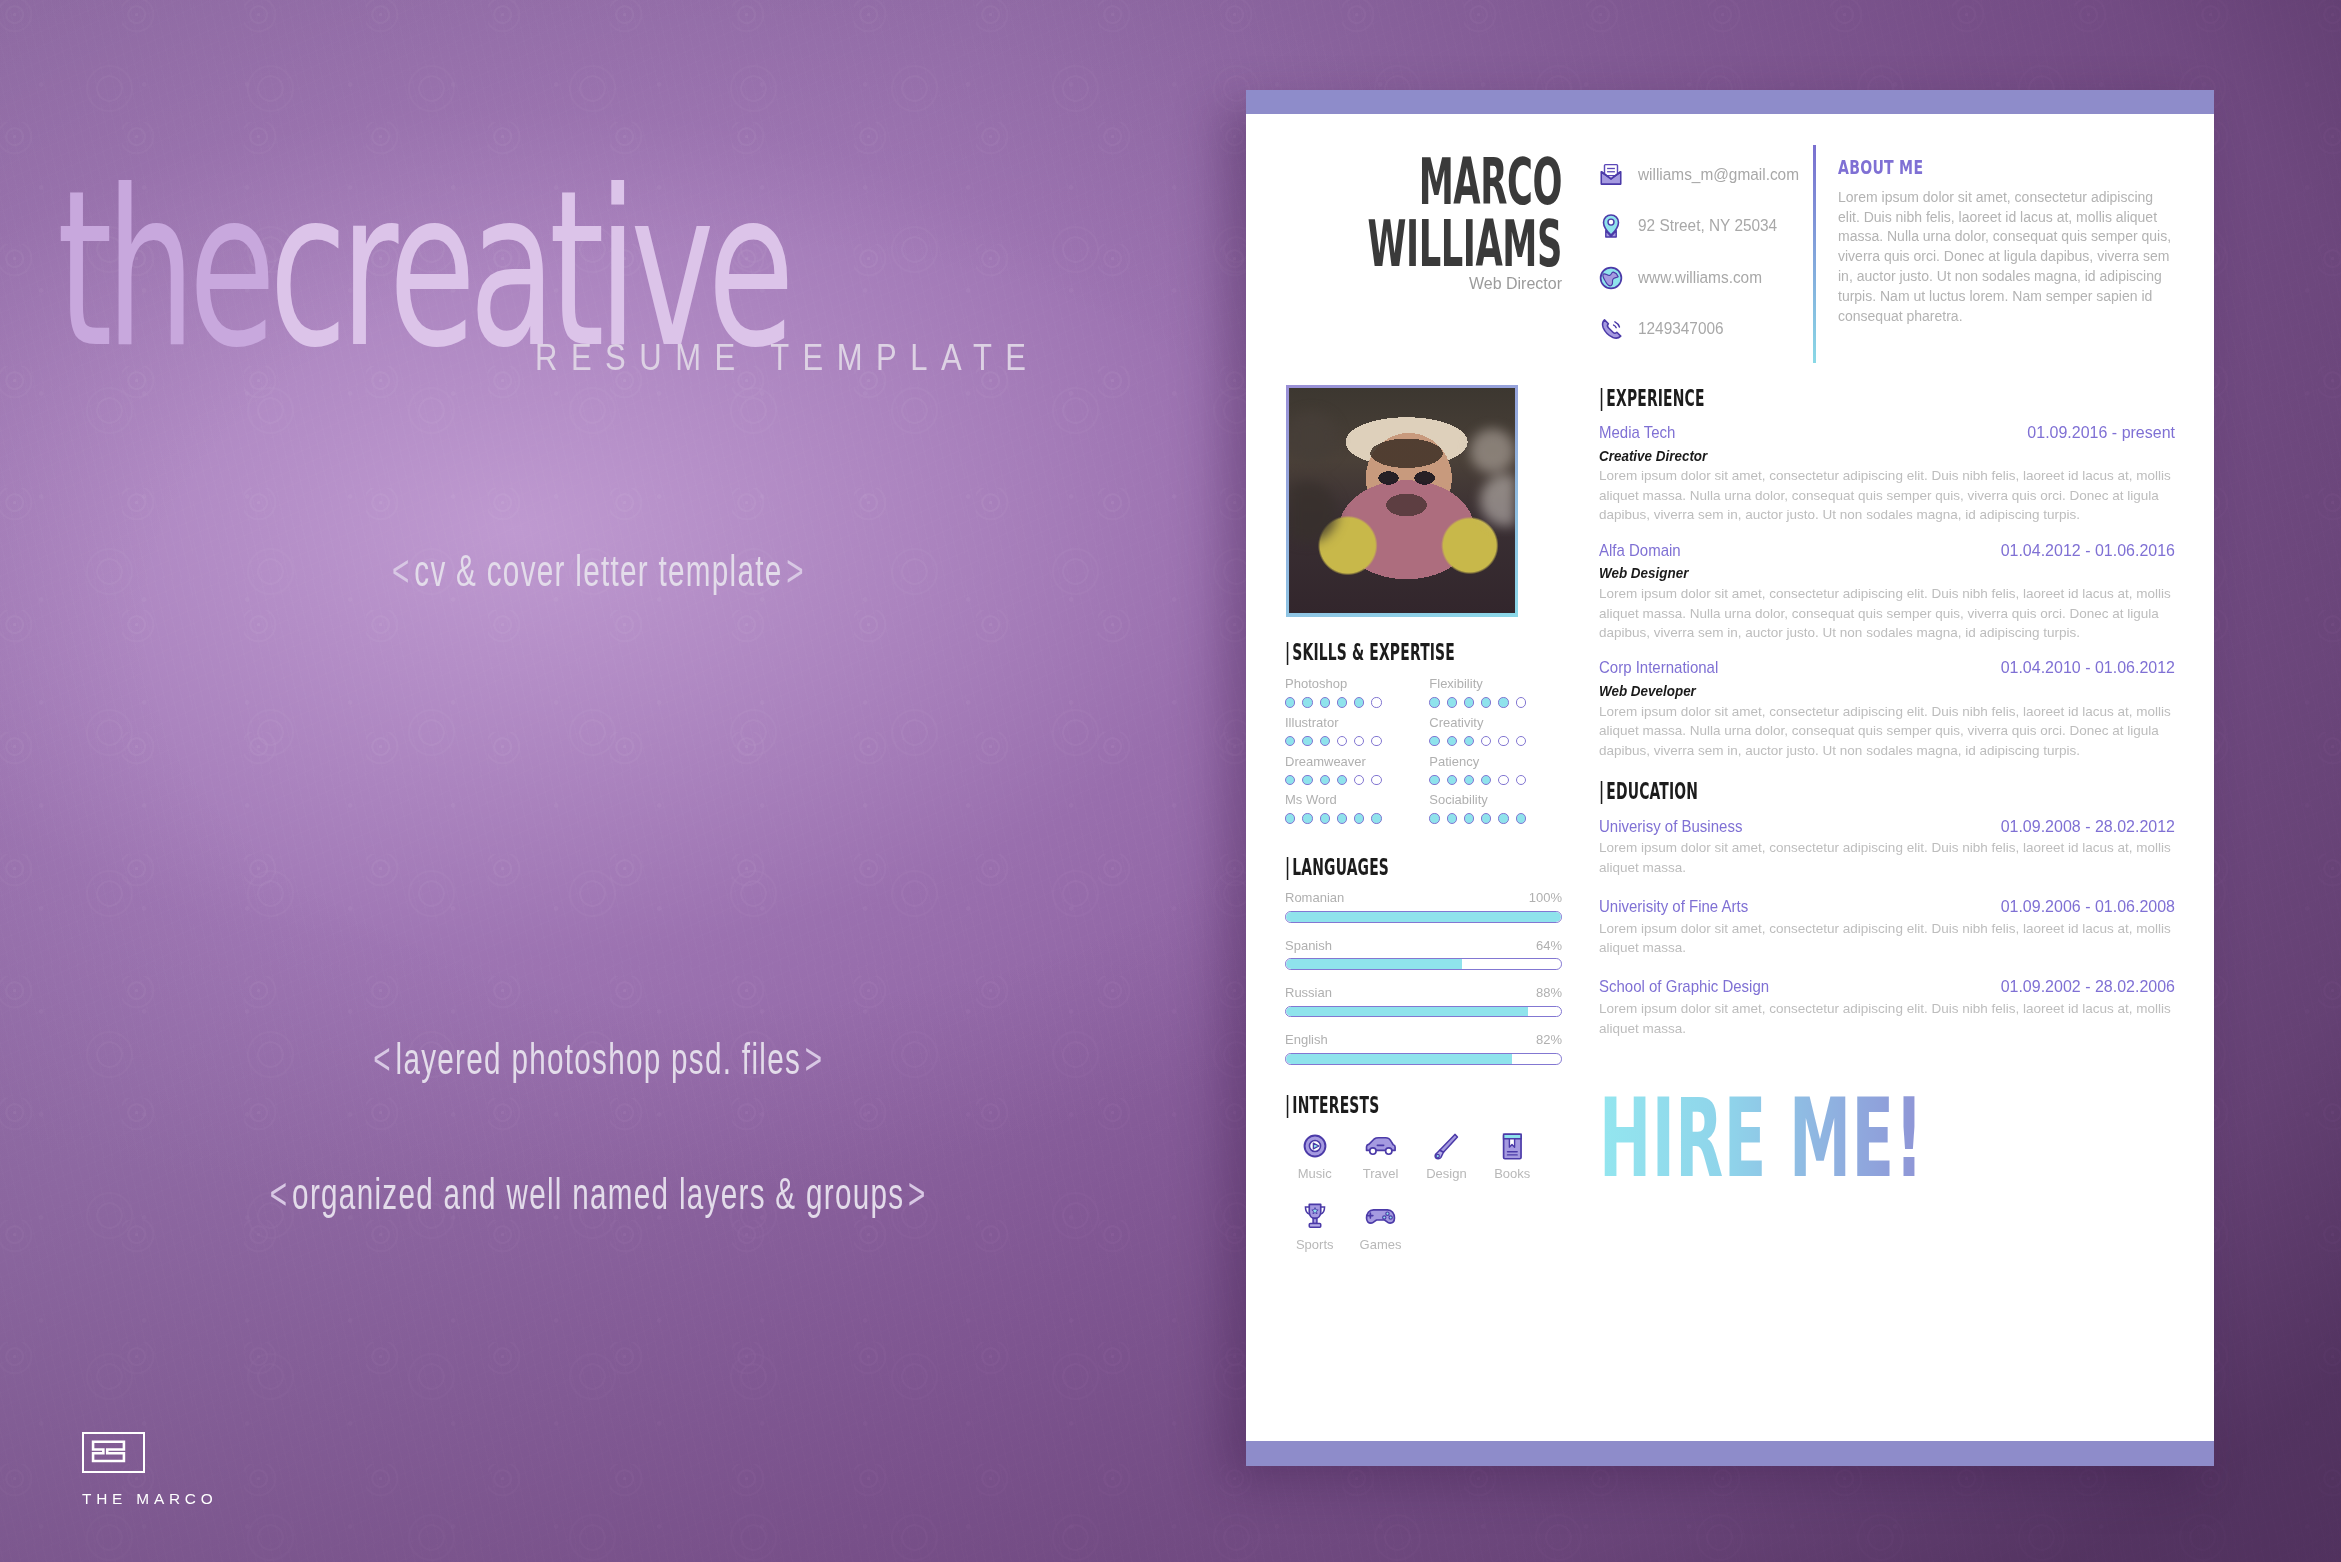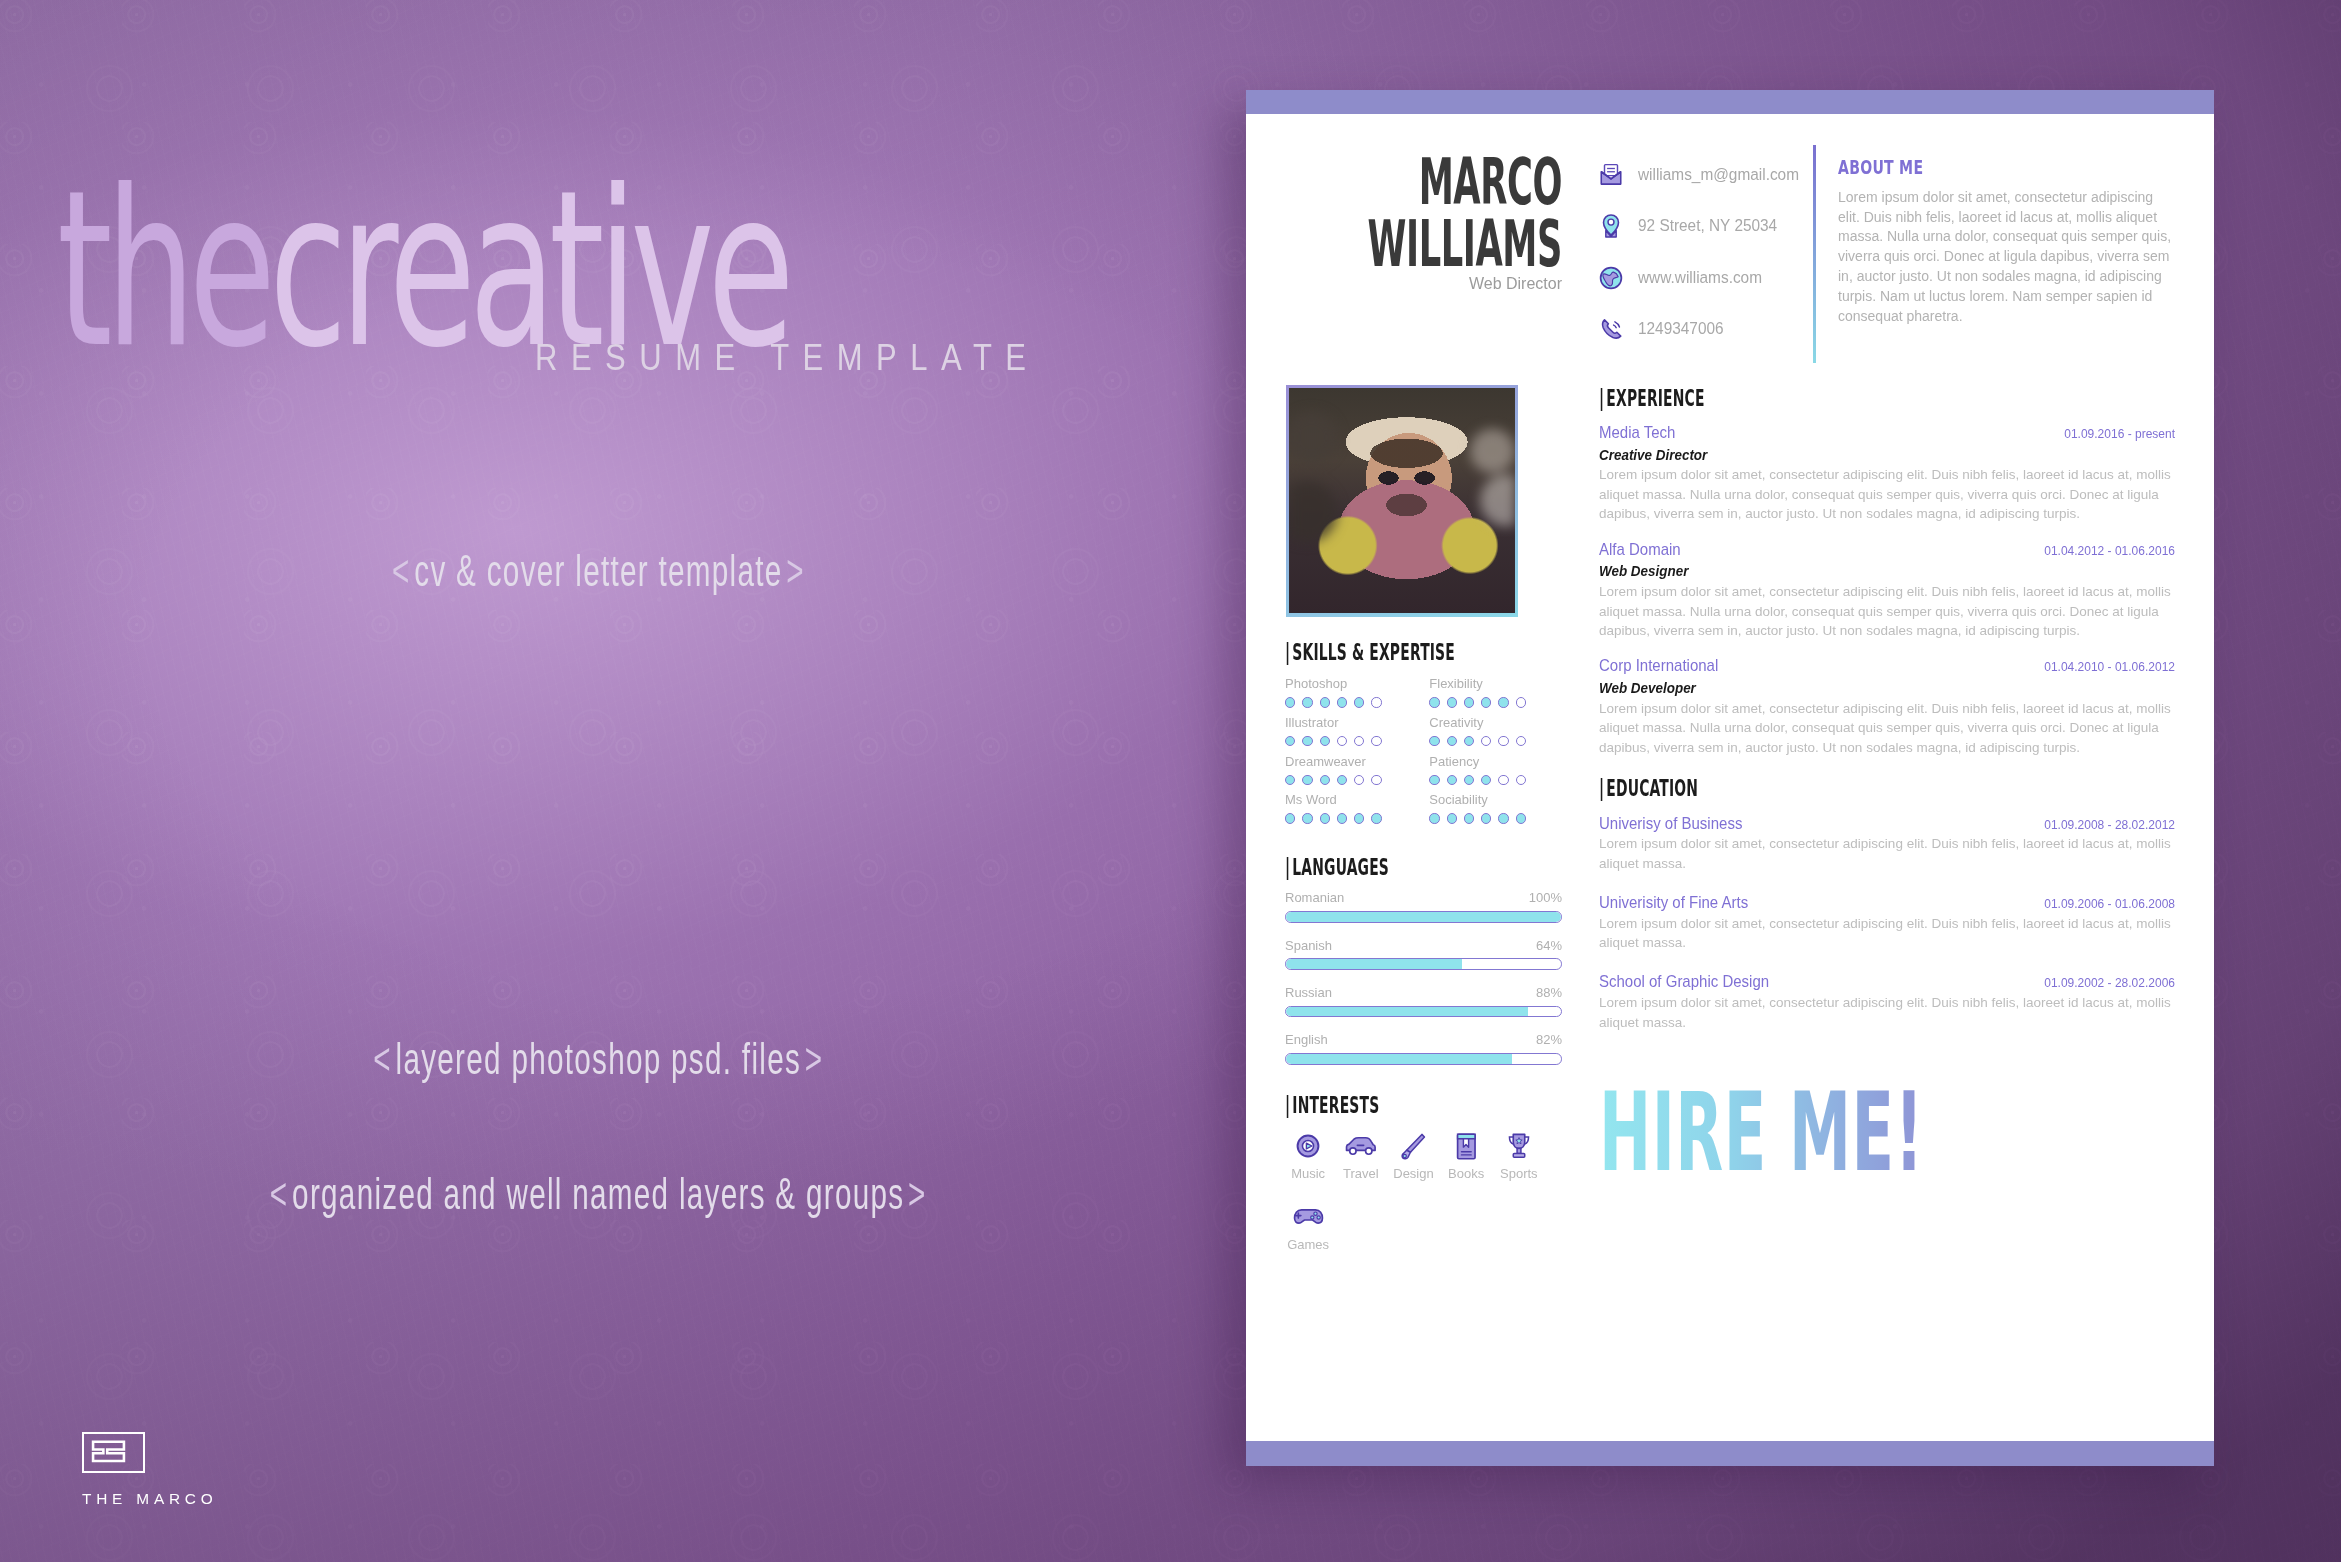--- a/index.html
+++ b/index.html
@@ -202,34 +202,34 @@
   .langbar {
     height:11.6px; border:1.5px solid #8377d2; border-radius:5.8px;
     background:#fff; overflow:hidden;
   }
   .langfill { height:100%; background:#8fe3ec; border-radius:5.8px 0 0 5.8px; }
   .langfill.full { border-radius:5.8px; }
 
   
   #inthead { margin-top:27px; }
   #intgrid {
-    display:grid; grid-template-columns:repeat(5,1fr); gap:18px 6.4px;
+    display:grid; grid-template-columns:repeat(4,1fr); gap:18px 6.4px;
     margin-top:16.7px; width:257px;
   }
   .interest { text-align:center; }
   .iicon { height:35px; display:flex; align-items:center; justify-content:center; }
   .iicon svg { display:block; }
   .iname { font-size:13px; color:#b8b8b8; margin-top:2.6px; }
 
   
   .entrylist { margin-top:19.3px; }
   .entry { margin-bottom:16.7px; }
   .entrytop { display:flex; justify-content:space-between; align-items:baseline; }
   .entryorg { font-size:15px; color:#7f70d4; font-weight:400; transform:scaleY(1.06); transform-origin:left center; }
-  .entrydate { font-size:12px; color:#7f70d4; transform:scaleY(1.06); transform-origin:right center; }
+  .entrydate { font-size:16px; color:#7f70d4; transform:scaleY(1.06); transform-origin:right center; }
   .entryrole {
     font-size:14px; color:#1a1a1a; font-style:italic; font-weight:700;
     margin-top:5.8px; transform:scaleY(1.06) scaleX(.96); transform-origin:left center;
   }
   .entrydesc { font-size:13.5px; line-height:1.45; color:#bdbdbd; margin-top:2.6px; }
 
   #eduhead { margin-top:18px; }
   #edulist .entry { margin-bottom:20.6px; }
 
   #hireme {

